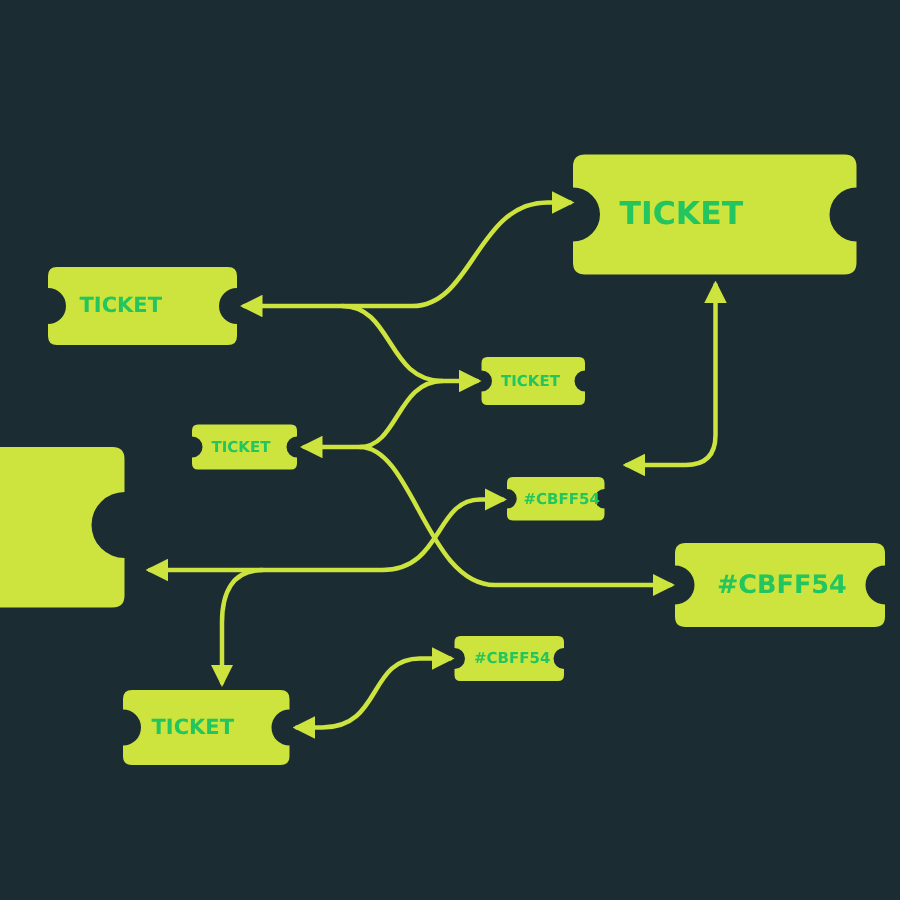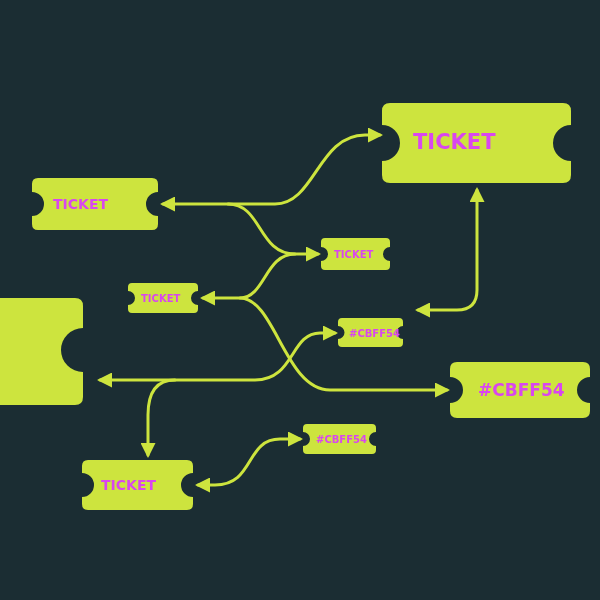--- a/index.html
+++ b/index.html
@@ -5,21 +5,21 @@
   html, body { margin: 0; padding: 0; }
   body {
     width: 600px; height: 600px; overflow: hidden;
     background: #1b2d33;
     font-family: "DejaVu Sans", "Liberation Sans", sans-serif;
   }
   #stage { position: relative; width: 600px; height: 600px; }
   svg.diagram { position: absolute; left: 0; top: 0; }
   .ticket-label {
     position: absolute;
-    color: #d946ef;
+    color: #22c55e;
     font-weight: bold;
     white-space: nowrap;
     display: flex; align-items: center;
     pointer-events: none;
   }
 </style>
 </head>
 <body>
 
 <div id="stage">

